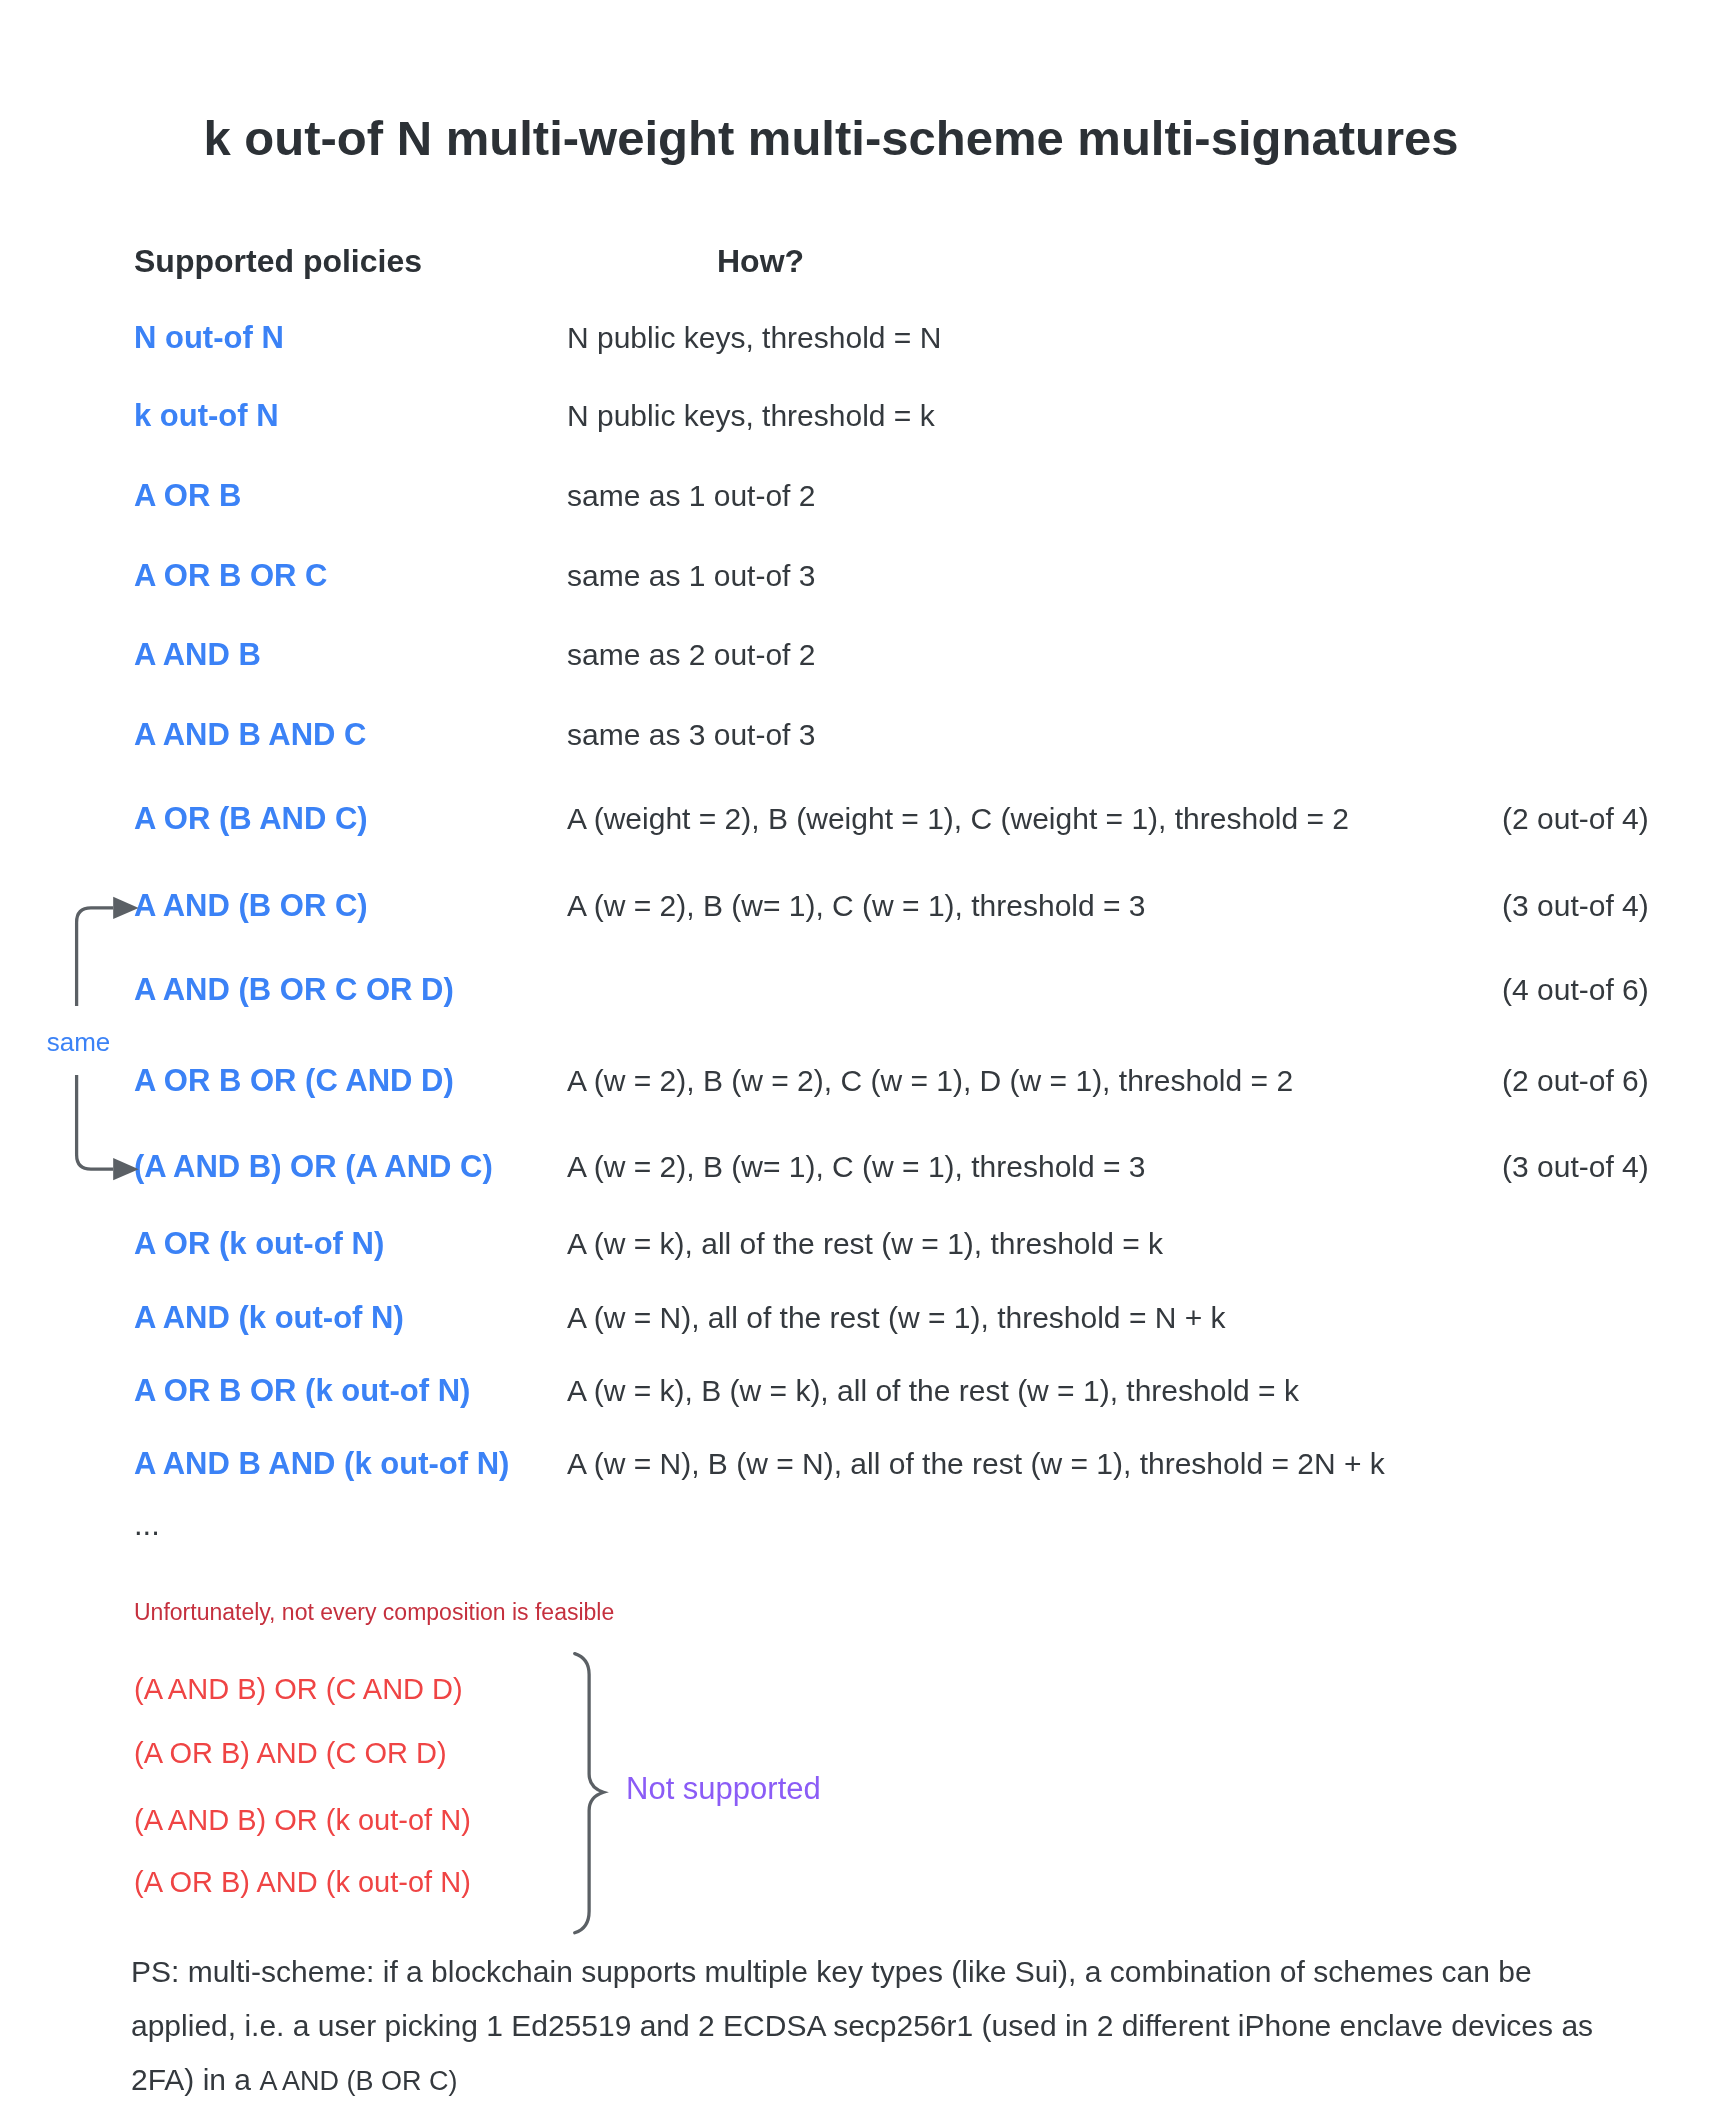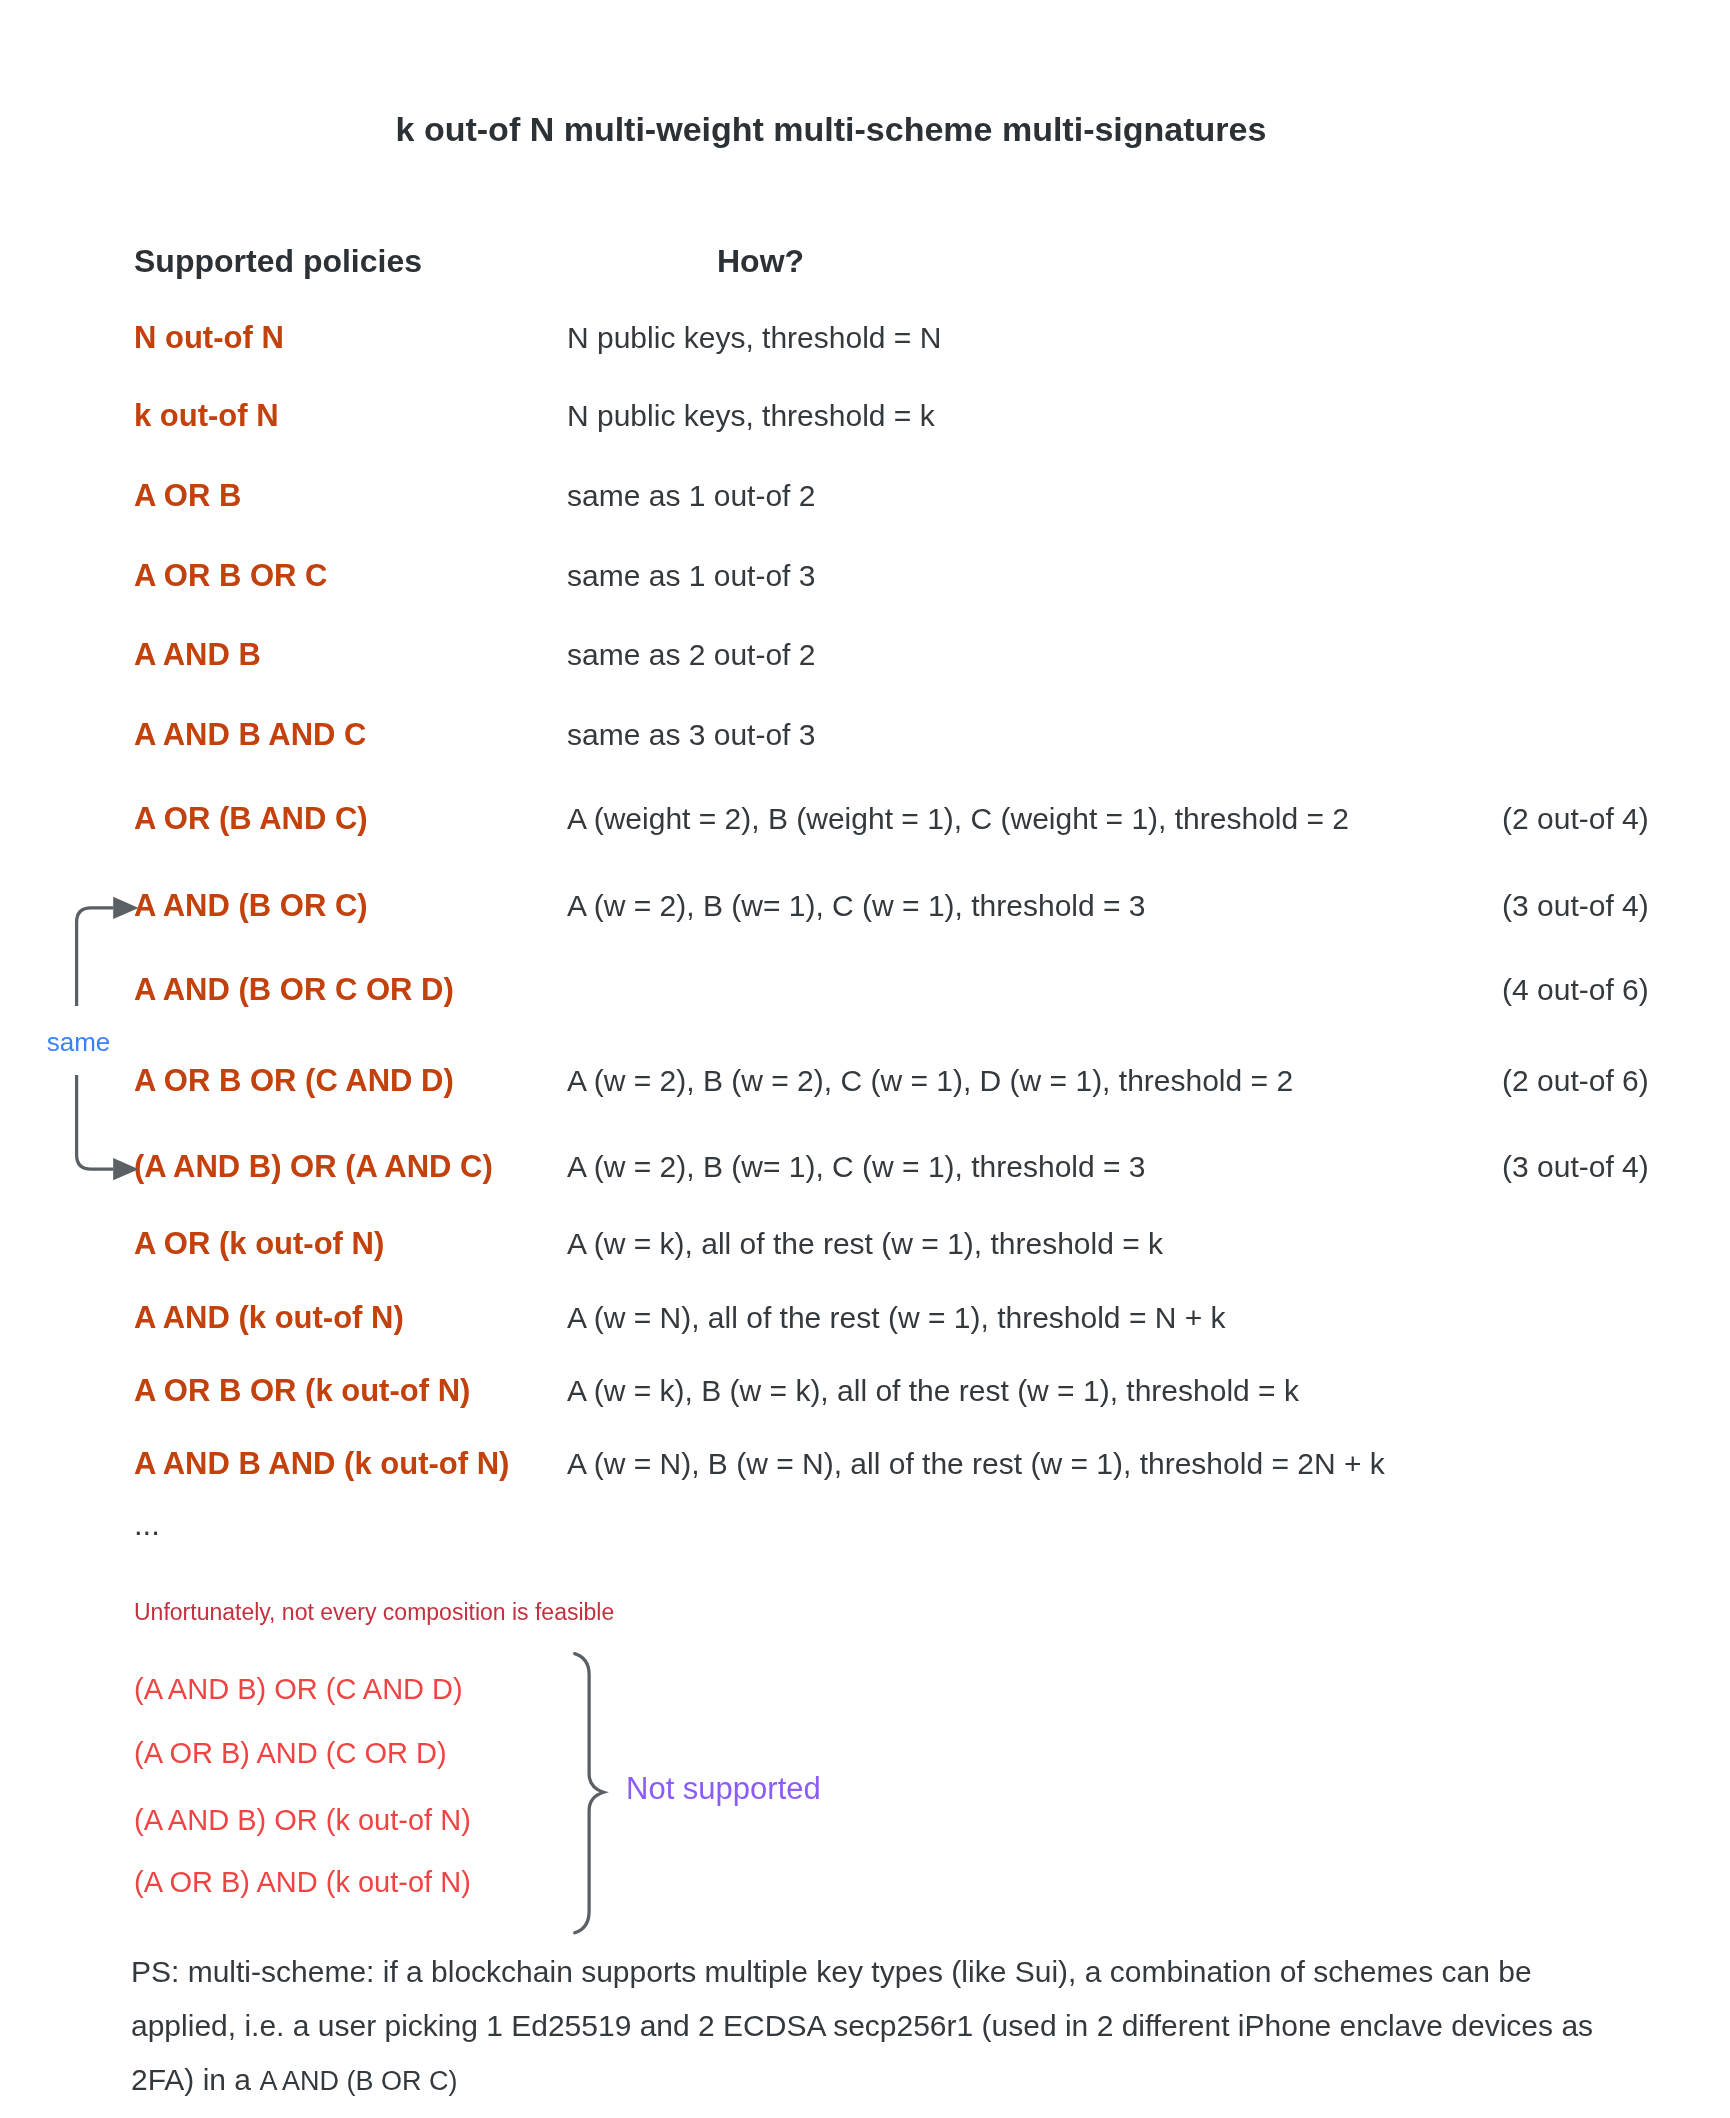--- a/index.html
+++ b/index.html
@@ -9,37 +9,37 @@
     height:2119px;
     background:#ffffff;
     font-family:"Liberation Sans", sans-serif;
     color:#30353a;
     overflow:hidden;
   }
   .title{
     position:absolute;
     left:0; top:110px; width:1662px;
     text-align:center;
-    font-size:34px;
+    font-size:49px;
     font-weight:700;
     color:#2c3136;
   }
   .col-head{
     position:absolute;
     font-size:32px;
     font-weight:700;
     color:#2c3136;
     top:243px;
   }
   .col-head.policies{left:134px;}
   .col-head.how{left:717px;}
   .row{position:absolute;left:0;width:1730px;height:39px;}
   .row .policy{
     position:absolute;left:134px;top:0;
-    font-size:31px;font-weight:700;color:#c2410c;white-space:nowrap;
+    font-size:31px;font-weight:700;color:#3b82f6;white-space:nowrap;
   }
   .row .how{
     position:absolute;left:567px;top:1.3px;
     font-size:30px;font-weight:400;color:#34393e;white-space:nowrap;
   }
   .row .note{
     position:absolute;left:1502px;top:1.3px;
     font-size:30px;font-weight:400;color:#34393e;white-space:nowrap;
   }
   .ellipsis{

